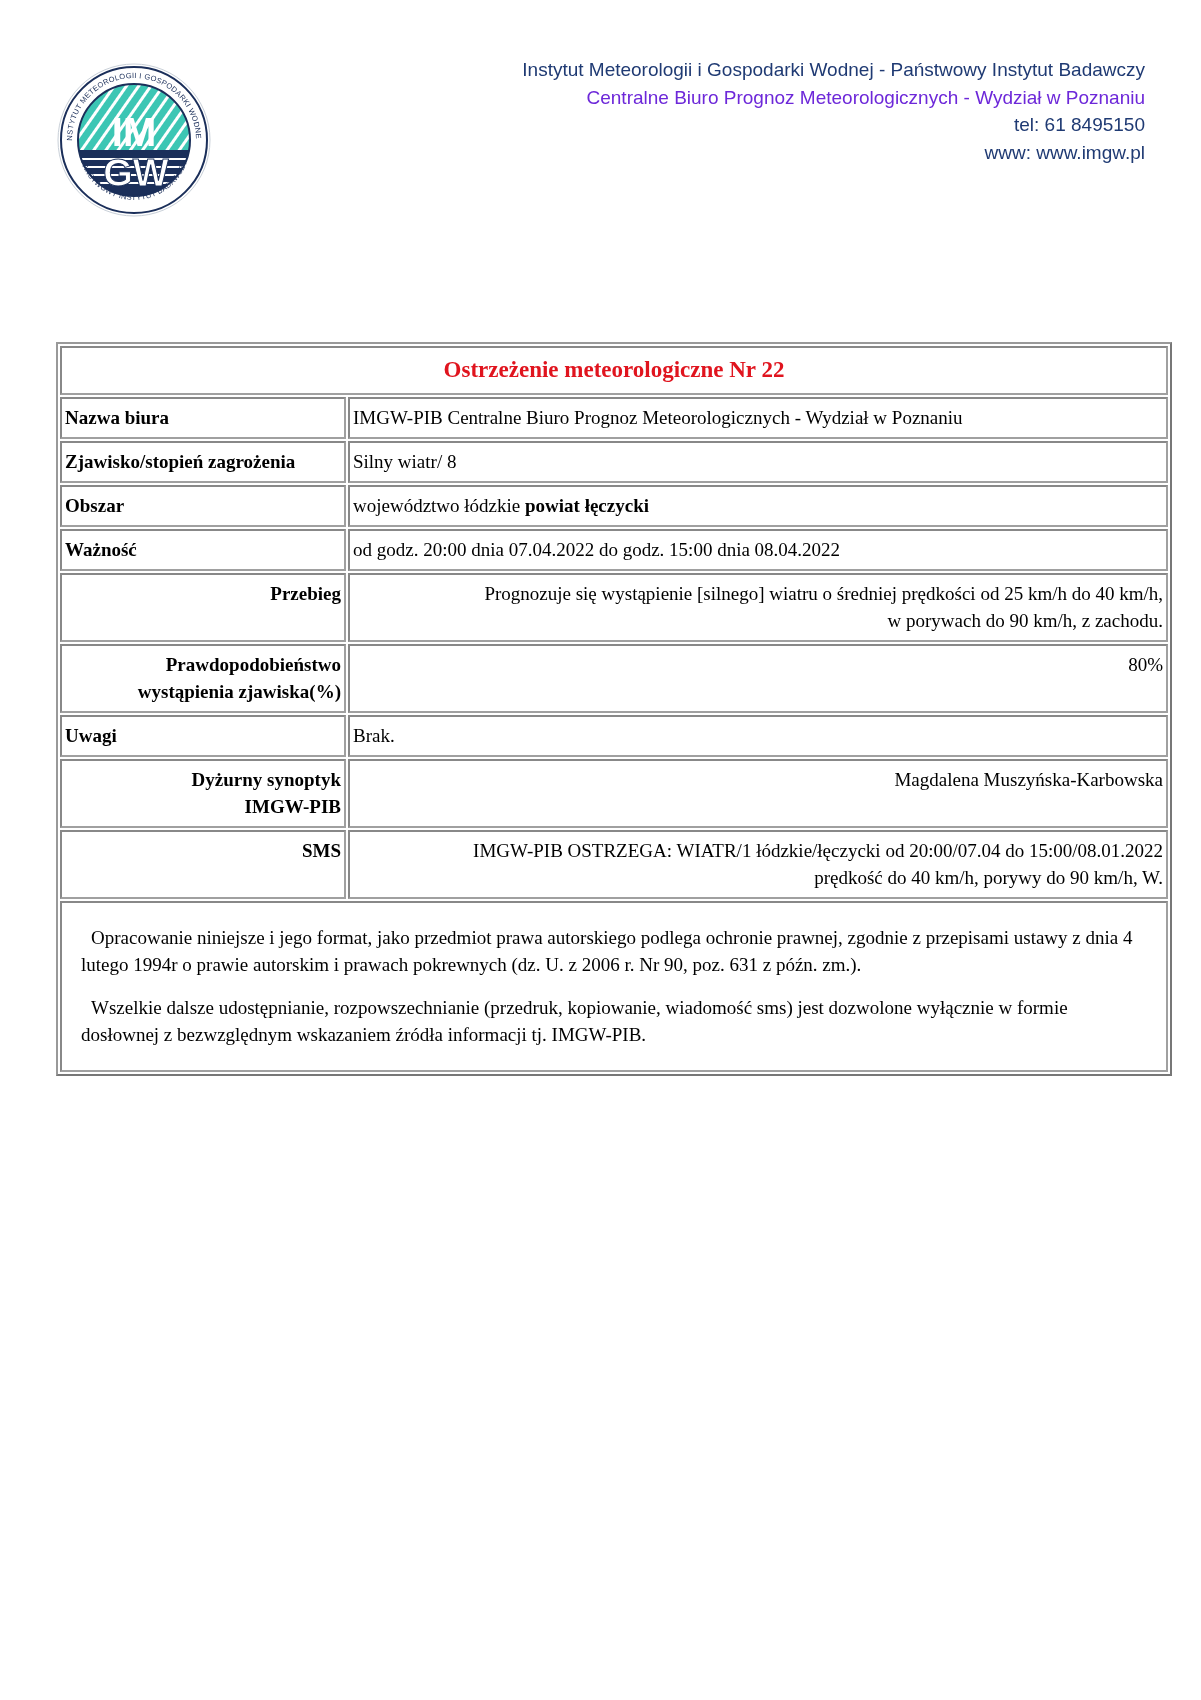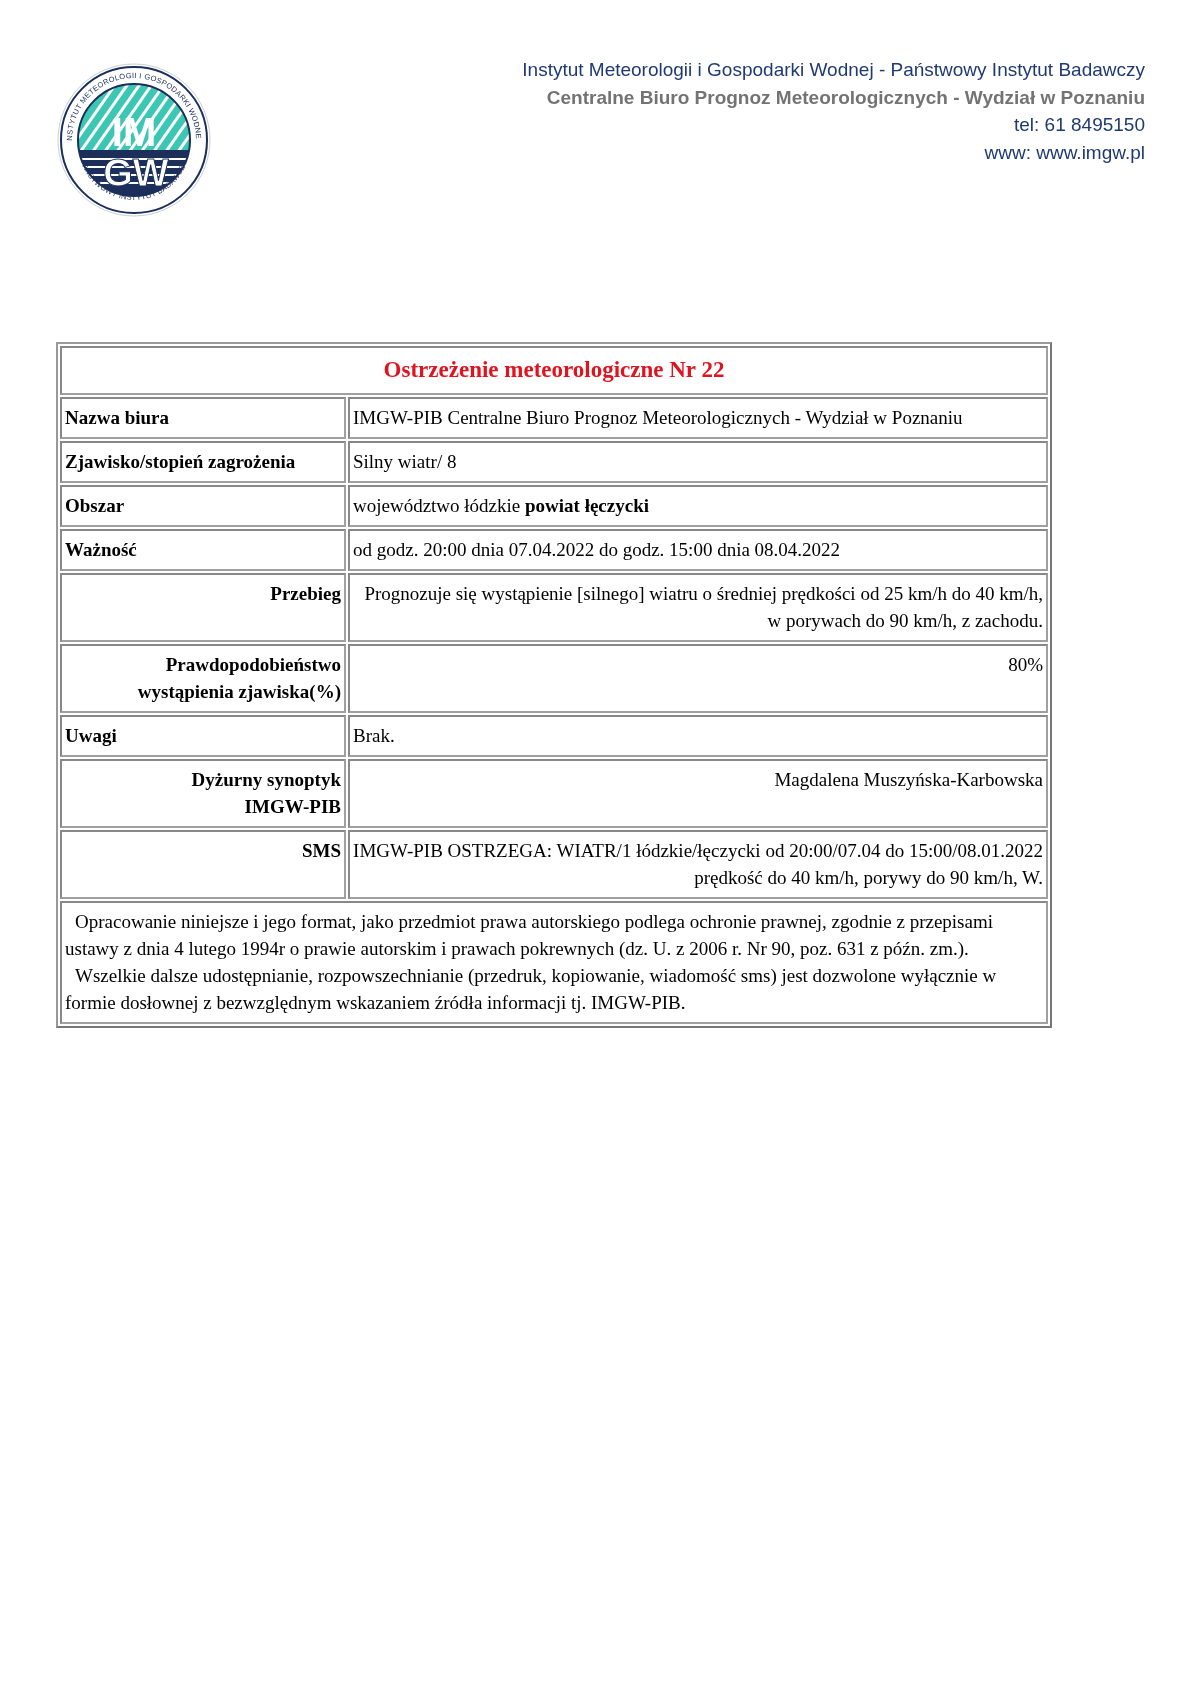--- a/index.html
+++ b/index.html
@@ -4,40 +4,40 @@
   <style>
     html, body { margin: 0; padding: 0; background: #ffffff; }
     body { width: 1201px; height: 1700px; position: relative; overflow: hidden; }
 
     .logo { position: absolute; left: 56px; top: 62px; width: 156px; height: 156px; }
 
     .org-header {
       position: absolute; right: 56px; top: 56px; text-align: right;
       font-family: "Liberation Sans", sans-serif; color: #1f3a73; font-size: 19px; line-height: 27.5px;
     }
-    .org-header .bold { font-weight: bold; color: #737373; }
+    .org-header .bold { font-weight: normal; color: #6d28d9; }
 
     table.warn {
-      position: absolute; left: 56px; top: 342px; width: 996px;
+      position: absolute; left: 56px; top: 342px; width: 1116px;
       border-collapse: separate; border-spacing: 2px;
       border: 2px solid #999; border-right-color: #777; border-bottom-color: #777;
       font-family: "Liberation Serif", serif; font-size: 19px; color: #000;
     }
     table.warn td {
       border: 2px solid #a0a0a0; border-top-color: #888; border-left-color: #888;
       padding: 5px 3px 6px 3px; vertical-align: top; line-height: 27px;
     }
     td.title {
       text-align: center; color: #e0141e; font-weight: bold; font-size: 23px;
       padding: 8px 3px 10px 3px !important;
     }
     td.lbl { width: 276px; font-weight: bold; }
     td.val { }
     .row-tall td { height: 54px; text-align: right; }
-    .note p { margin: 0; text-indent: 10px; }
+    .note p { margin: 16px; text-indent: 10px; }
     b.inline { font-weight: bold; }
   </style>
 </head>
 <body>
 
 <div class="logo">
   <svg width="156" height="156" viewBox="0 0 156 156" xmlns="http://www.w3.org/2000/svg">
     <defs>
       <clipPath id="innerclip">
           <circle cx="78" cy="78" r="56"></circle>

